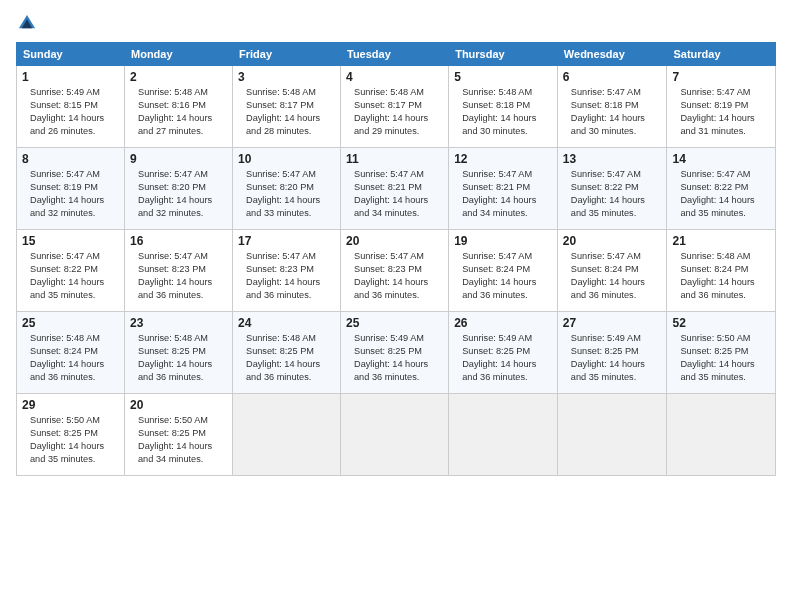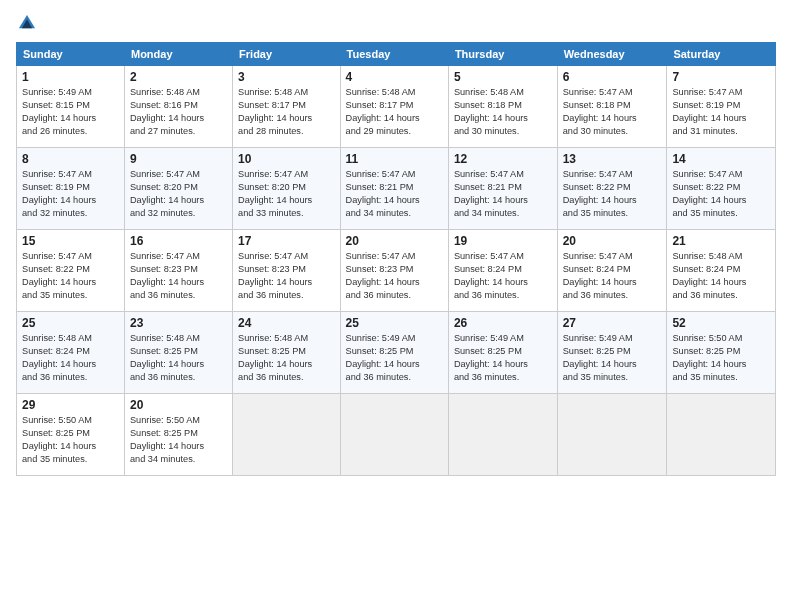--- a/index.html
+++ b/index.html
@@ -82,20 +82,21 @@
       font-size: 12px;
       font-weight: bold;
       color: #222;
       display: block;
       margin-bottom: 2px;
     }
     .day-info {
       font-size: 9.2px;
       color: #333;
       line-height: 1.4;
+      margin-left: 8px;
     }
     .empty {
       background: #f0f0f0 !important;
     }
   </style>
 </head>
 <body>
 
 <div class="page">
   <div class="header">

